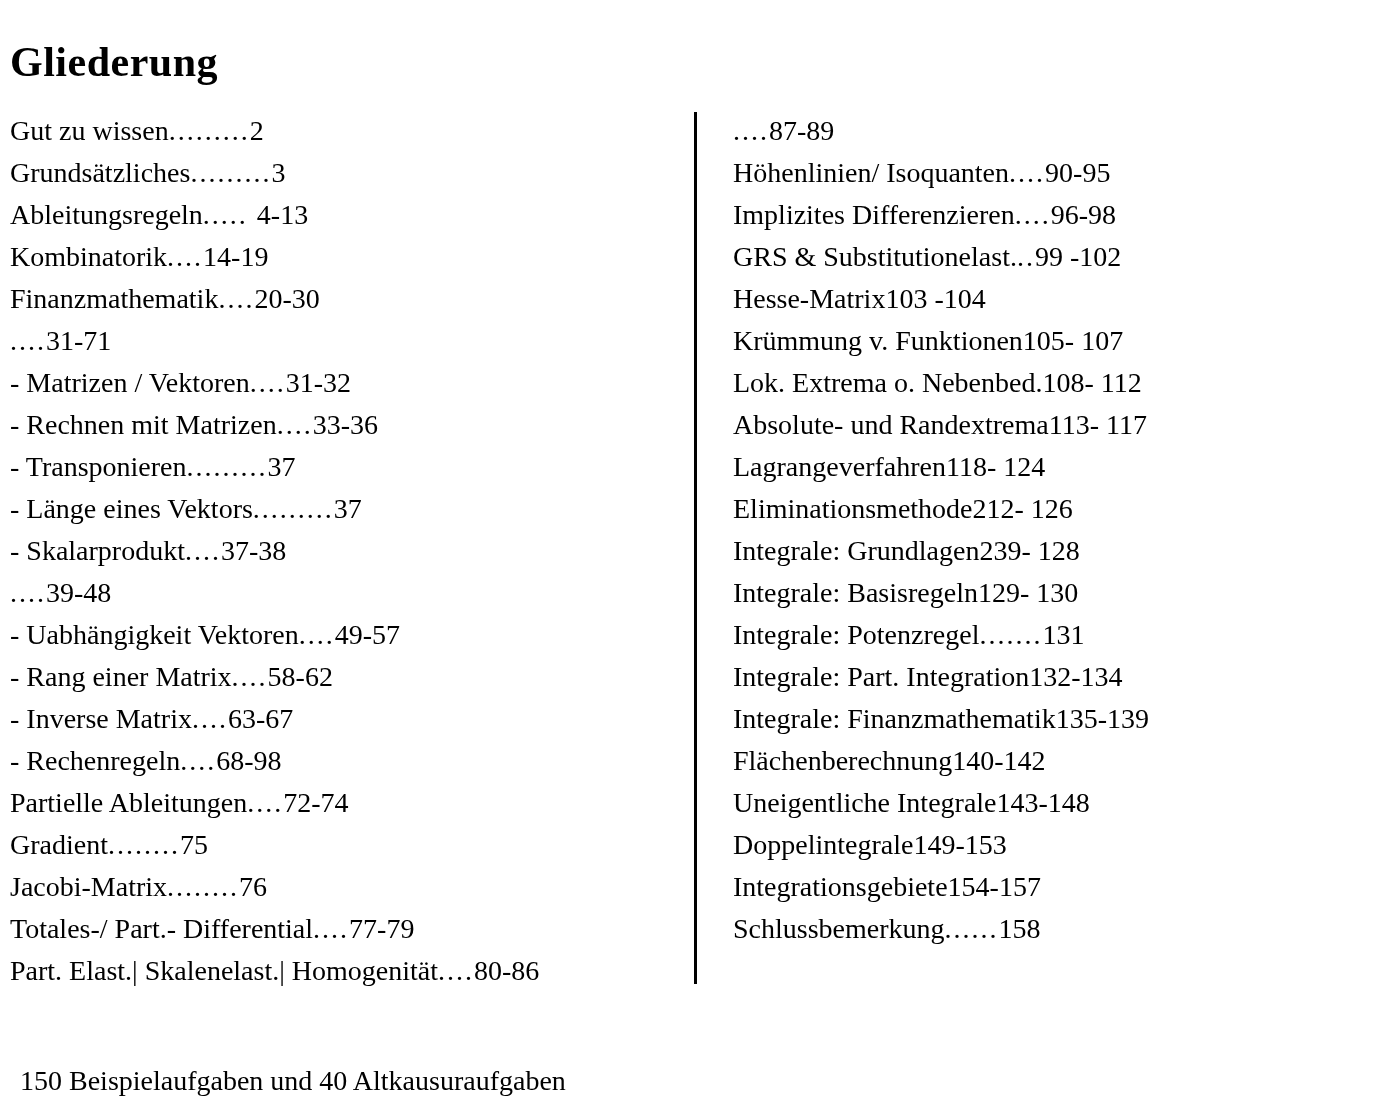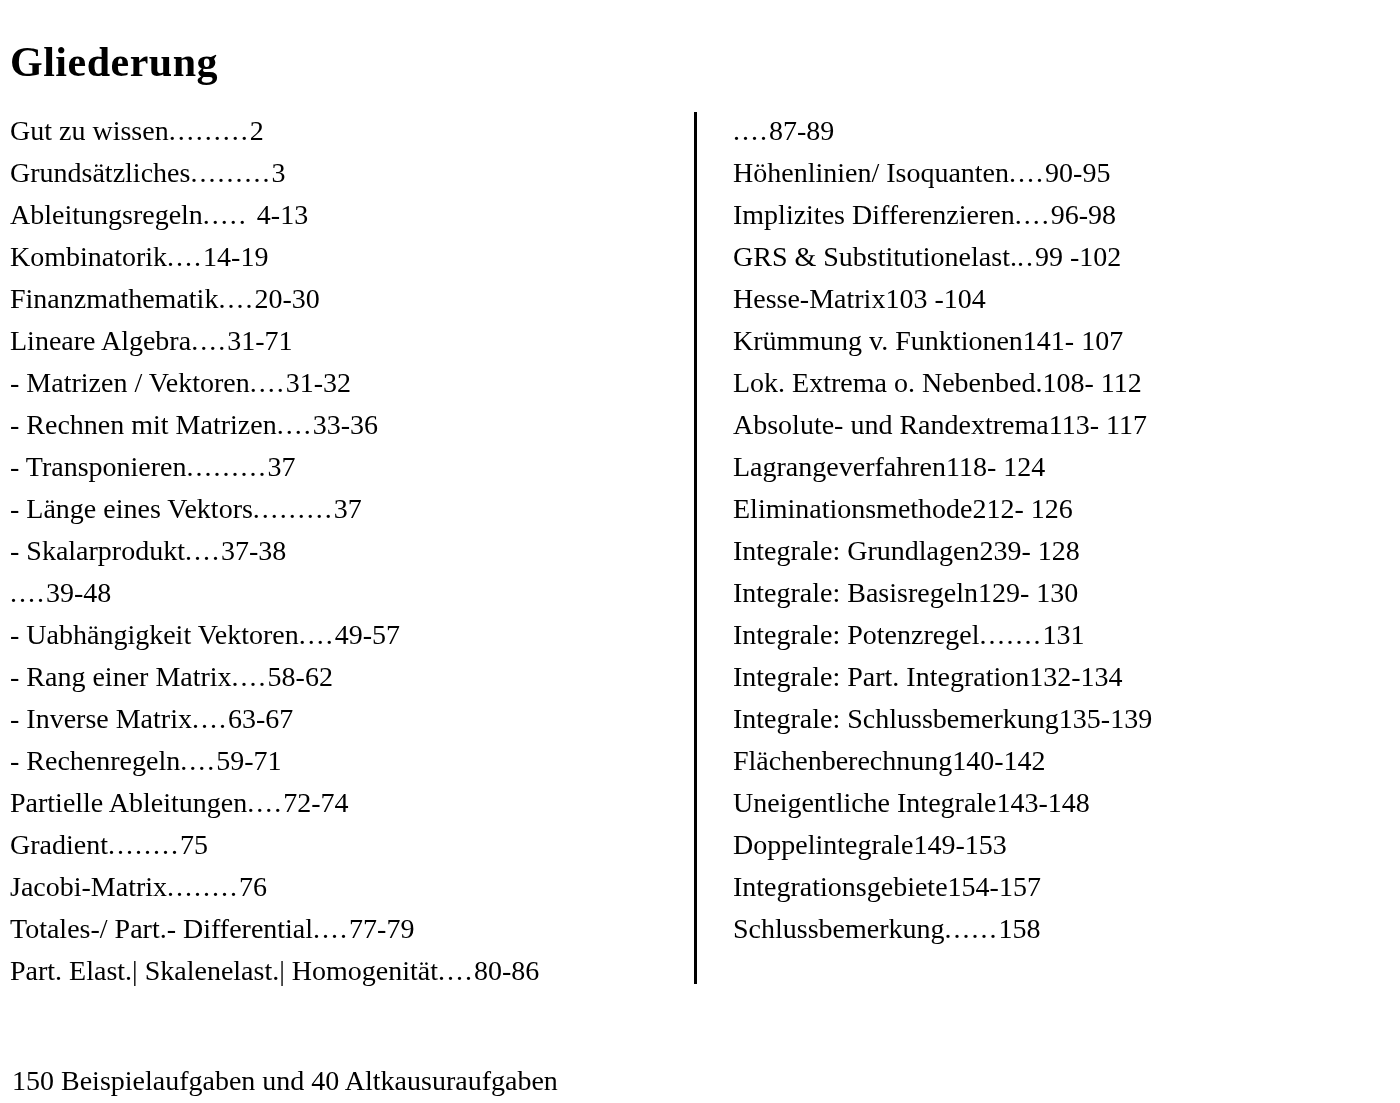--- a/index.html
+++ b/index.html
@@ -63,76 +63,76 @@
   .column-divider {
     position: absolute;
     left: 694px;
     top: 112px;
     width: 3px;
     height: 872px;
     background: #000000;
   }
   .page-footer {
     position: absolute;
-    left: 12px;
+    left: 20px;
     top: 1060px;
     font-size: 28px;
     line-height: 42px;
     color: #000000;
   }
 </style>
 </head>
 <body>
 
 <div class="page">
 
   <h1 class="page-title">Gliederung</h1>
 
   <div class="toc-column left">
       <div class="toc-row"><span class="toc-label">Gut zu wissen</span><span class="toc-pages"><span class="leader">.........</span><span class="pagenum">2</span></span></div>
       <div class="toc-row"><span class="toc-label">Grundsätzliches</span><span class="toc-pages"><span class="leader">.........</span><span class="pagenum">3</span></span></div>
       <div class="toc-row"><span class="toc-label">Ableitungsregeln</span><span class="toc-pages"><span class="leader">..... </span><span class="pagenum">4-13</span></span></div>
       <div class="toc-row"><span class="toc-label">Kombinatorik</span><span class="toc-pages"><span class="leader">....</span><span class="pagenum">14-19</span></span></div>
       <div class="toc-row"><span class="toc-label">Finanzmathematik</span><span class="toc-pages"><span class="leader">....</span><span class="pagenum">20-30</span></span></div>
-      <div class="toc-row"><span class="toc-label">Lineare Algebra</span><span class="toc-pages"><span class="leader">....</span><span class="pagenum">31-71</span></span></div>
+      <div class="toc-row"><span class="toc-pages"><span class="leader">....</span><span class="pagenum">31-71</span></span></div>
       <div class="toc-row"><span class="toc-label">- Matrizen / Vektoren</span><span class="toc-pages"><span class="leader">....</span><span class="pagenum">31-32</span></span></div>
       <div class="toc-row"><span class="toc-label">- Rechnen mit Matrizen</span><span class="toc-pages"><span class="leader">....</span><span class="pagenum">33-36</span></span></div>
       <div class="toc-row"><span class="toc-label">- Transponieren</span><span class="toc-pages"><span class="leader">.........</span><span class="pagenum">37</span></span></div>
       <div class="toc-row"><span class="toc-label">- Länge eines Vektors</span><span class="toc-pages"><span class="leader">.........</span><span class="pagenum">37</span></span></div>
       <div class="toc-row"><span class="toc-label">- Skalarprodukt</span><span class="toc-pages"><span class="leader">....</span><span class="pagenum">37-38</span></span></div>
       <div class="toc-row"><span class="toc-pages"><span class="leader">....</span><span class="pagenum">39-48</span></span></div>
       <div class="toc-row"><span class="toc-label">- Uabhängigkeit Vektoren</span><span class="toc-pages"><span class="leader">....</span><span class="pagenum">49-57</span></span></div>
       <div class="toc-row"><span class="toc-label">- Rang einer Matrix</span><span class="toc-pages"><span class="leader">....</span><span class="pagenum">58-62</span></span></div>
       <div class="toc-row"><span class="toc-label">- Inverse Matrix</span><span class="toc-pages"><span class="leader">....</span><span class="pagenum">63-67</span></span></div>
-      <div class="toc-row"><span class="toc-label">- Rechenregeln</span><span class="toc-pages"><span class="leader">....</span><span class="pagenum">59-71</span></span></div>
+      <div class="toc-row"><span class="toc-label">- Rechenregeln</span><span class="toc-pages"><span class="leader">....</span><span class="pagenum">68-98</span></span></div>
       <div class="toc-row"><span class="toc-label">Partielle Ableitungen</span><span class="toc-pages"><span class="leader">....</span><span class="pagenum">72-74</span></span></div>
       <div class="toc-row"><span class="toc-label">Gradient</span><span class="toc-pages"><span class="leader">........</span><span class="pagenum">75</span></span></div>
       <div class="toc-row"><span class="toc-label">Jacobi-Matrix</span><span class="toc-pages"><span class="leader">........</span><span class="pagenum">76</span></span></div>
       <div class="toc-row"><span class="toc-label">Totales-/ Part.- Differential</span><span class="toc-pages"><span class="leader">....</span><span class="pagenum">77-79</span></span></div>
       <div class="toc-row"><span class="toc-label">Part. Elast.| Skalenelast.| Homogenität</span><span class="toc-pages"><span class="leader">....</span><span class="pagenum">80-86</span></span></div>
     </div>
 
   <div class="column-divider"></div>
 
   <div class="toc-column right">
       <div class="toc-row"><span class="toc-pages"><span class="leader">....</span><span class="pagenum">87-89</span></span></div>
       <div class="toc-row"><span class="toc-label">Höhenlinien/ Isoquanten</span><span class="toc-pages"><span class="leader">....</span><span class="pagenum">90-95</span></span></div>
       <div class="toc-row"><span class="toc-label">Implizites Differenzieren</span><span class="toc-pages"><span class="leader">....</span><span class="pagenum">96-98</span></span></div>
       <div class="toc-row"><span class="toc-label">GRS &amp; Substitutionelast.</span><span class="toc-pages"><span class="leader">..</span><span class="pagenum">99 -102</span></span></div>
       <div class="toc-row"><span class="toc-label">Hesse-Matrix</span><span class="toc-pages"><span class="leader"></span><span class="pagenum">103 -104</span></span></div>
-      <div class="toc-row"><span class="toc-label">Krümmung v. Funktionen</span><span class="toc-pages"><span class="leader"></span><span class="pagenum">141- 107</span></span></div>
+      <div class="toc-row"><span class="toc-label">Krümmung v. Funktionen</span><span class="toc-pages"><span class="leader"></span><span class="pagenum">105- 107</span></span></div>
       <div class="toc-row"><span class="toc-label">Lok. Extrema o. Nebenbed.</span><span class="toc-pages"><span class="leader"></span><span class="pagenum">108- 112</span></span></div>
       <div class="toc-row"><span class="toc-label">Absolute- und Randextrema</span><span class="toc-pages"><span class="leader"></span><span class="pagenum">113- 117</span></span></div>
       <div class="toc-row"><span class="toc-label">Lagrangeverfahren</span><span class="toc-pages"><span class="leader"></span><span class="pagenum">118- 124</span></span></div>
       <div class="toc-row"><span class="toc-label">Eliminationsmethode</span><span class="toc-pages"><span class="leader"></span><span class="pagenum">212- 126</span></span></div>
       <div class="toc-row"><span class="toc-label">Integrale: Grundlagen</span><span class="toc-pages"><span class="leader"></span><span class="pagenum">239- 128</span></span></div>
       <div class="toc-row"><span class="toc-label">Integrale: Basisregeln</span><span class="toc-pages"><span class="leader"></span><span class="pagenum">129- 130</span></span></div>
       <div class="toc-row"><span class="toc-label">Integrale: Potenzregel</span><span class="toc-pages"><span class="leader">.......</span><span class="pagenum">131</span></span></div>
       <div class="toc-row"><span class="toc-label">Integrale: Part. Integration</span><span class="toc-pages"><span class="leader"></span><span class="pagenum">132-134</span></span></div>
-      <div class="toc-row"><span class="toc-label">Integrale: Schlussbemerkung</span><span class="toc-pages"><span class="leader"></span><span class="pagenum">135-139</span></span></div>
+      <div class="toc-row"><span class="toc-label">Integrale: Finanzmathematik</span><span class="toc-pages"><span class="leader"></span><span class="pagenum">135-139</span></span></div>
       <div class="toc-row"><span class="toc-label">Flächenberechnung</span><span class="toc-pages"><span class="leader"></span><span class="pagenum">140-142</span></span></div>
       <div class="toc-row"><span class="toc-label">Uneigentliche Integrale</span><span class="toc-pages"><span class="leader"></span><span class="pagenum">143-148</span></span></div>
       <div class="toc-row"><span class="toc-label">Doppelintegrale</span><span class="toc-pages"><span class="leader"></span><span class="pagenum">149-153</span></span></div>
       <div class="toc-row"><span class="toc-label">Integrationsgebiete</span><span class="toc-pages"><span class="leader"></span><span class="pagenum">154-157</span></span></div>
       <div class="toc-row"><span class="toc-label">Schlussbemerkung</span><span class="toc-pages"><span class="leader">......</span><span class="pagenum">158</span></span></div>
     </div>
 
   <div class="page-footer">150 Beispielaufgaben und 40 Altkausuraufgaben</div>
 
 </div>

